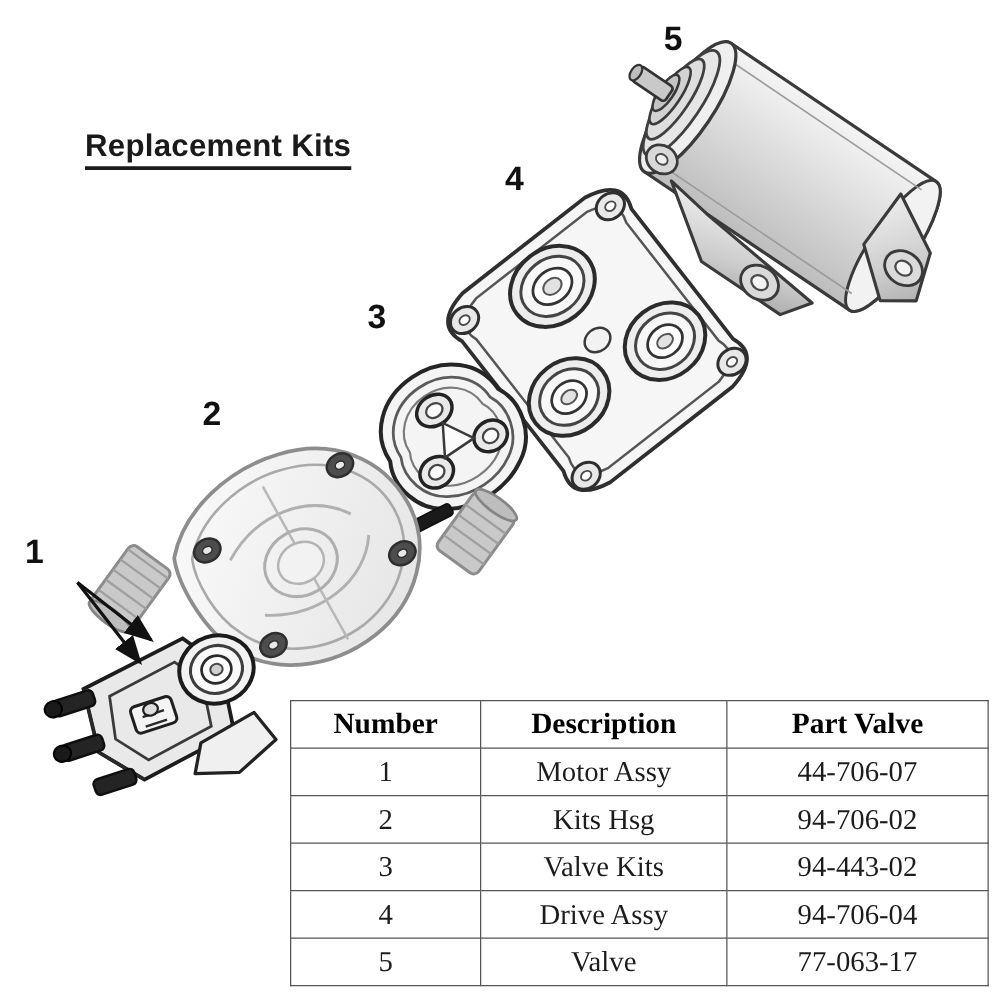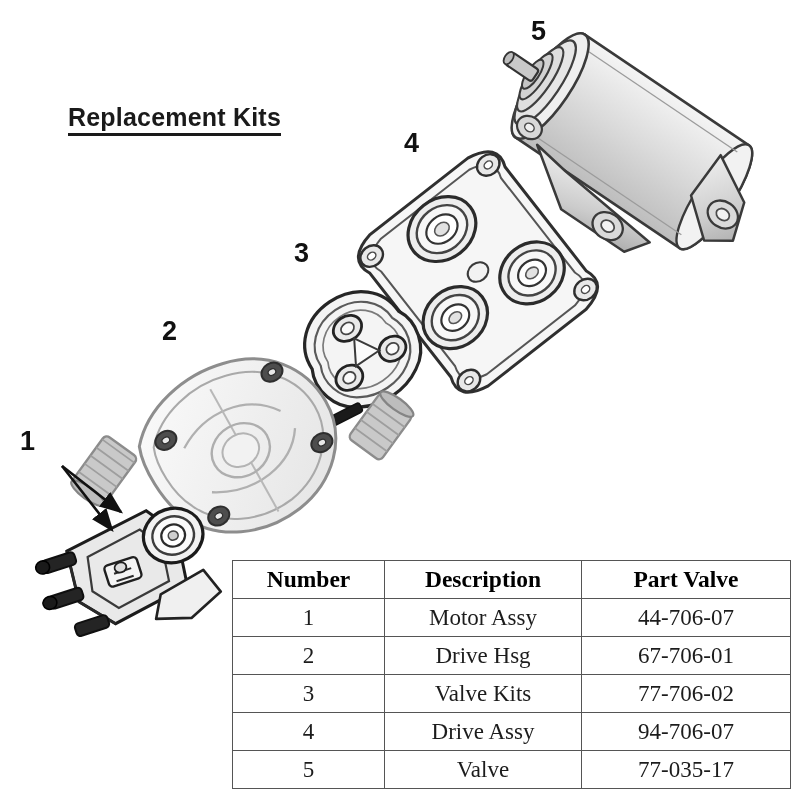--- a/index.html
+++ b/index.html
@@ -304,34 +304,34 @@
       </tr>
     </thead>
     <tbody>
       <tr>
         <td class="col-num">1</td>
         <td class="col-desc">Motor Assy</td>
         <td class="col-part">44-706-07</td>
       </tr>
       <tr>
         <td class="col-num">2</td>
-        <td class="col-desc">Drive Hsg</td>
-        <td class="col-part">67-706-01</td>
+        <td class="col-desc">Kits Hsg</td>
+        <td class="col-part">94-706-02</td>
       </tr>
       <tr>
         <td class="col-num">3</td>
         <td class="col-desc">Valve Kits</td>
-        <td class="col-part">77-706-02</td>
+        <td class="col-part">94-443-02</td>
       </tr>
       <tr>
         <td class="col-num">4</td>
         <td class="col-desc">Drive Assy</td>
-        <td class="col-part">94-706-07</td>
+        <td class="col-part">94-706-04</td>
       </tr>
       <tr>
         <td class="col-num">5</td>
         <td class="col-desc">Valve</td>
-        <td class="col-part">77-035-17</td>
+        <td class="col-part">77-063-17</td>
       </tr>
     </tbody>
   </table>
 
 </div>
 
 </body></html>

